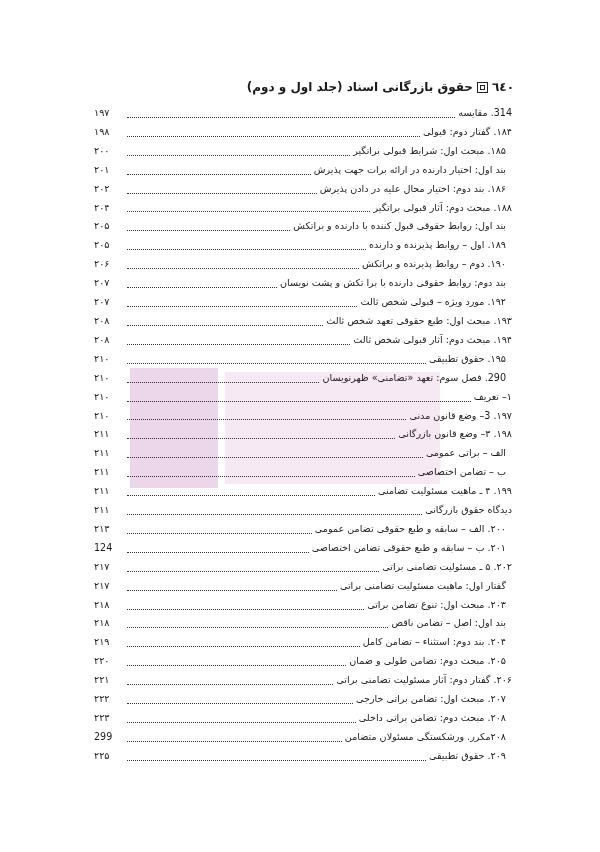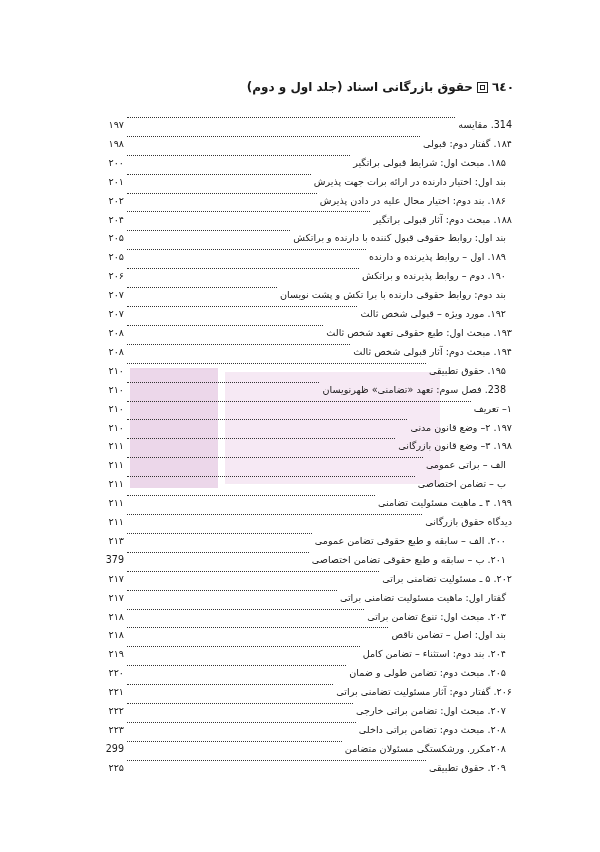--- a/index.html
+++ b/index.html
@@ -39,21 +39,21 @@
     .toc-row {
       display: flex; align-items: baseline; height: 18.92px; line-height: 18.92px;
       position: relative; white-space: nowrap;
     }
     .toc-title { flex: 0 0 auto; padding-right: 0; }
     .toc-title.indent { padding-right: 6px; }
     .toc-leader {
       flex: 1 1 auto; margin: 0 3px; border-bottom: 1px dotted #333;
       height: 0; align-self: center; transform: translateY(4px);
     }
-    .toc-page { flex: 0 0 30px; text-align: right; direction: rtl; margin-top: 12px; }
+    .toc-page { flex: 0 0 30px; text-align: left; direction: rtl; }
   </style>
 </head>
 <body>
 
 <div class="watermark">
   <div class="wm-left"></div>
   <div class="wm-right"></div>
 </div>
 
 <div class="page-header">
@@ -127,31 +127,31 @@
       <span class="toc-title">۱۹۴. مبحث دوم: آثار قبولی شخص ثالث</span>
       <span class="toc-leader"></span>
       <span class="toc-page">۲۰۸</span>
     </div>
     <div class="toc-row">
       <span class="toc-title indent">۱۹۵. حقوق تطبیقی</span>
       <span class="toc-leader"></span>
       <span class="toc-page">۲۱۰</span>
     </div>
     <div class="toc-row">
-      <span class="toc-title indent">238. فصل سوم: تعهد «تضامنی» ظهرنویسان</span>
+      <span class="toc-title indent">290. فصل سوم: تعهد «تضامنی» ظهرنویسان</span>
       <span class="toc-leader"></span>
       <span class="toc-page">۲۱۰</span>
     </div>
     <div class="toc-row">
       <span class="toc-title">۱– تعریف</span>
       <span class="toc-leader"></span>
       <span class="toc-page">۲۱۰</span>
     </div>
     <div class="toc-row">
-      <span class="toc-title">۱۹۷. ۲– وضع قانون مدنی</span>
+      <span class="toc-title">۱۹۷. 3– وضع قانون مدنی</span>
       <span class="toc-leader"></span>
       <span class="toc-page">۲۱۰</span>
     </div>
     <div class="toc-row">
       <span class="toc-title">۱۹۸. ۳– وضع قانون بازرگانی</span>
       <span class="toc-leader"></span>
       <span class="toc-page">۲۱۱</span>
     </div>
     <div class="toc-row">
       <span class="toc-title indent">الف – براتی عمومی</span>
@@ -174,21 +174,21 @@
       <span class="toc-page">۲۱۱</span>
     </div>
     <div class="toc-row">
       <span class="toc-title indent">۲۰۰. الف – سابقه و طبع حقوقی تضامن عمومی</span>
       <span class="toc-leader"></span>
       <span class="toc-page">۲۱۳</span>
     </div>
     <div class="toc-row">
       <span class="toc-title indent">۲۰۱. ب – سابقه و طبع حقوقی تضامن اختصاصی</span>
       <span class="toc-leader"></span>
-      <span class="toc-page">379</span>
+      <span class="toc-page">124</span>
     </div>
     <div class="toc-row">
       <span class="toc-title">۲۰۲. ۵ ـ مسئولیت تضامنی براتی</span>
       <span class="toc-leader"></span>
       <span class="toc-page">۲۱۷</span>
     </div>
     <div class="toc-row">
       <span class="toc-title indent">گفتار اول: ماهیت مسئولیت تضامنی براتی</span>
       <span class="toc-leader"></span>
       <span class="toc-page">۲۱۷</span>

